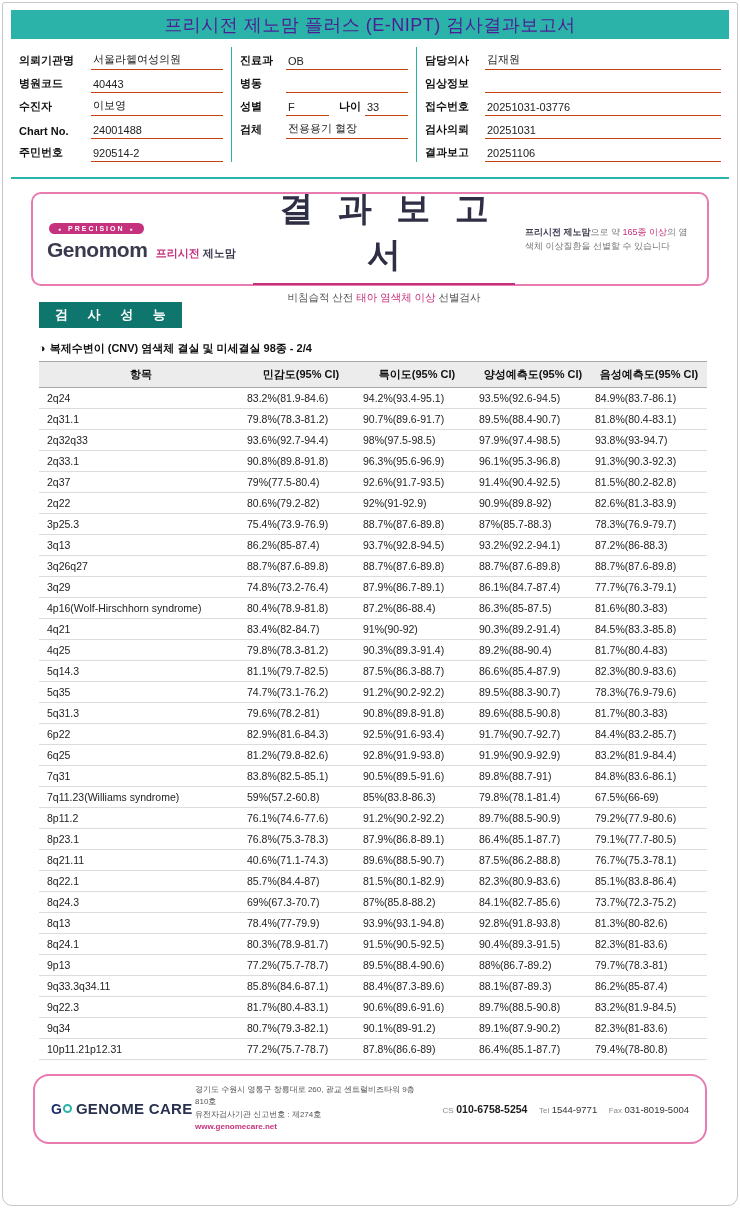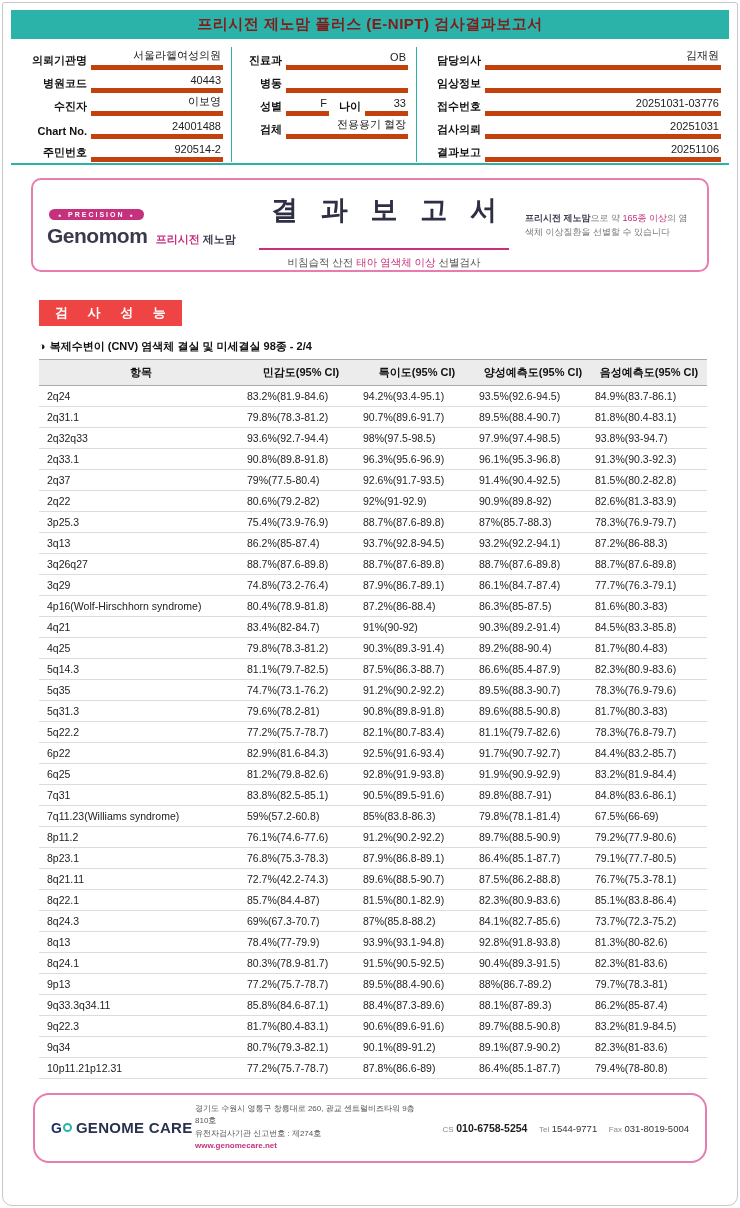--- a/index.html
+++ b/index.html
@@ -13,41 +13,40 @@
     width:736px; height:1204px; margin:2px;
     border:1px solid #c6c6c6; border-radius:3px 3px 10px 10px;
     background:#fff; overflow:hidden;
   }
 
   
   .title-bar {
     margin:7px 8px 0; height:29px; background:#2bb3a9;
     display:flex; align-items:center; justify-content:center;
   }
-  .title-bar span { color:#7f1d1d; font-weight:bold; font-size:15px; letter-spacing:0.5px; }
+  .title-bar span { color:#4c1d95; font-weight:normal; font-size:18px; letter-spacing:0.5px; }
 
   
   .patient-info {
     margin:0 8px; display:flex;
     border-bottom:2px solid #2bb3a9;
-    padding:8px 0 1px;
-    text-align:right;
+    padding:8px 0 15px;
   }
   .info-col { padding:0 8px; }
   .info-col[data-col="0"] { width:220px; }
   .info-col[data-col="1"] { width:186px; border-left:1px solid #2bb3a9; border-right:1px solid #2bb3a9; }
   .info-col[data-col="2"] { flex:1; }
   .field-row { display:flex; align-items:flex-end; height:23px; font-size:11px; }
   .field-label { font-weight:bold; color:#111; flex-shrink:0; padding:0 4px 2px 0; white-space:nowrap; }
   .info-col[data-col="0"] .field-label { width:72px; }
   .info-col[data-col="1"] .field-label { width:46px; }
   .info-col[data-col="2"] .field-label { width:60px; }
   .field-label.second { width:auto !important; min-width:30px; padding-left:10px; }
   .field-value {
-    flex:1; border-bottom:5px solid #c2410c;
+    flex:1; border-bottom:1px solid #c2410c;
     padding:0 2px 2px; color:#222; min-width:18px; white-space:nowrap; overflow:hidden;
   }
 
   
   .report-box {
     margin:13px 28px 0; height:94px;
     border:2px solid #e87bb0; border-radius:10px;
     display:flex; align-items:center; gap:10px; padding:10px 14px;
   }
   .logo-block { width:196px; }
@@ -58,32 +57,32 @@
   }
   .badge .dot { font-size:5px; }
   .logo-line { margin-top:3px; white-space:nowrap; }
   .logo-en { font-size:21px; font-weight:800; color:#3a3a4e; letter-spacing:-0.5px; }
   .logo-kr { margin-left:4px; font-size:11px; font-weight:bold; }
   .kr1 { color:#c5317c; }
   .kr2 { color:#3a3a4e; }
   .title-block { flex:1; text-align:center; }
   .report-title {
     display:inline-block; font-family:"Liberation Serif", serif;
-    font-size:27px; font-weight:bold; color:#2e2e44;
-    letter-spacing:8px; border-bottom:2px solid #c5317c; padding:0 4px 20px 12px;margin-top:12px;
+    font-size:34px; font-weight:bold; color:#2e2e44;
+    letter-spacing:8px; border-bottom:2px solid #c5317c; padding:0 4px 5px 12px;margin-top:12px;
   }
   .report-subtitle { margin-top:6px; font-size:10.5px; color:#555; }
   .hl { color:#c5317c; font-weight:normal; }
   .brand-strong { color:#3a3a4e; font-weight:bold; }
   .right-block { width:168px; font-size:9px; color:#777; line-height:1.6; }
 
   
   .section-label {
-    display:inline-block; margin:28px 0 0 36px;
-    background:#ef4444; color:#fff; font-size:13px; font-weight:bold;
+    display:inline-block; margin:16px 0 0 36px;
+    background:#0f766e; color:#fff; font-size:13px; font-weight:bold;
     letter-spacing:8px; padding:4px 8px 4px 16px;
   }
 
   
   .note-line { margin:13px 36px 5px; font-size:11px; font-weight:bold; color:#111; }
   .note-icon { margin-right:4px; font-size:11px; }
 
   
   .perf-table { width:668px; margin:3px 36px 0; border-collapse:collapse; table-layout:fixed; }
   .perf-table th {
@@ -334,27 +333,20 @@
           <td>78.3%(76.9-79.6)</td>
         </tr>
         <tr>
           <td>5q31.3</td>
           <td>79.6%(78.2-81)</td>
           <td>90.8%(89.8-91.8)</td>
           <td>89.6%(88.5-90.8)</td>
           <td>81.7%(80.3-83)</td>
         </tr>
         <tr>
-          <td>5q22.2</td>
-          <td>77.2%(75.7-78.7)</td>
-          <td>82.1%(80.7-83.4)</td>
-          <td>81.1%(79.7-82.6)</td>
-          <td>78.3%(76.8-79.7)</td>
-        </tr>
-        <tr>
           <td>6p22</td>
           <td>82.9%(81.6-84.3)</td>
           <td>92.5%(91.6-93.4)</td>
           <td>91.7%(90.7-92.7)</td>
           <td>84.4%(83.2-85.7)</td>
         </tr>
         <tr>
           <td>6q25</td>
           <td>81.2%(79.8-82.6)</td>
           <td>92.8%(91.9-93.8)</td>
@@ -384,21 +376,21 @@
         </tr>
         <tr>
           <td>8p23.1</td>
           <td>76.8%(75.3-78.3)</td>
           <td>87.9%(86.8-89.1)</td>
           <td>86.4%(85.1-87.7)</td>
           <td>79.1%(77.7-80.5)</td>
         </tr>
         <tr>
           <td>8q21.11</td>
-          <td>72.7%(42.2-74.3)</td>
+          <td>40.6%(71.1-74.3)</td>
           <td>89.6%(88.5-90.7)</td>
           <td>87.5%(86.2-88.8)</td>
           <td>76.7%(75.3-78.1)</td>
         </tr>
         <tr>
           <td>8q22.1</td>
           <td>85.7%(84.4-87)</td>
           <td>81.5%(80.1-82.9)</td>
           <td>82.3%(80.9-83.6)</td>
           <td>85.1%(83.8-86.4)</td>

